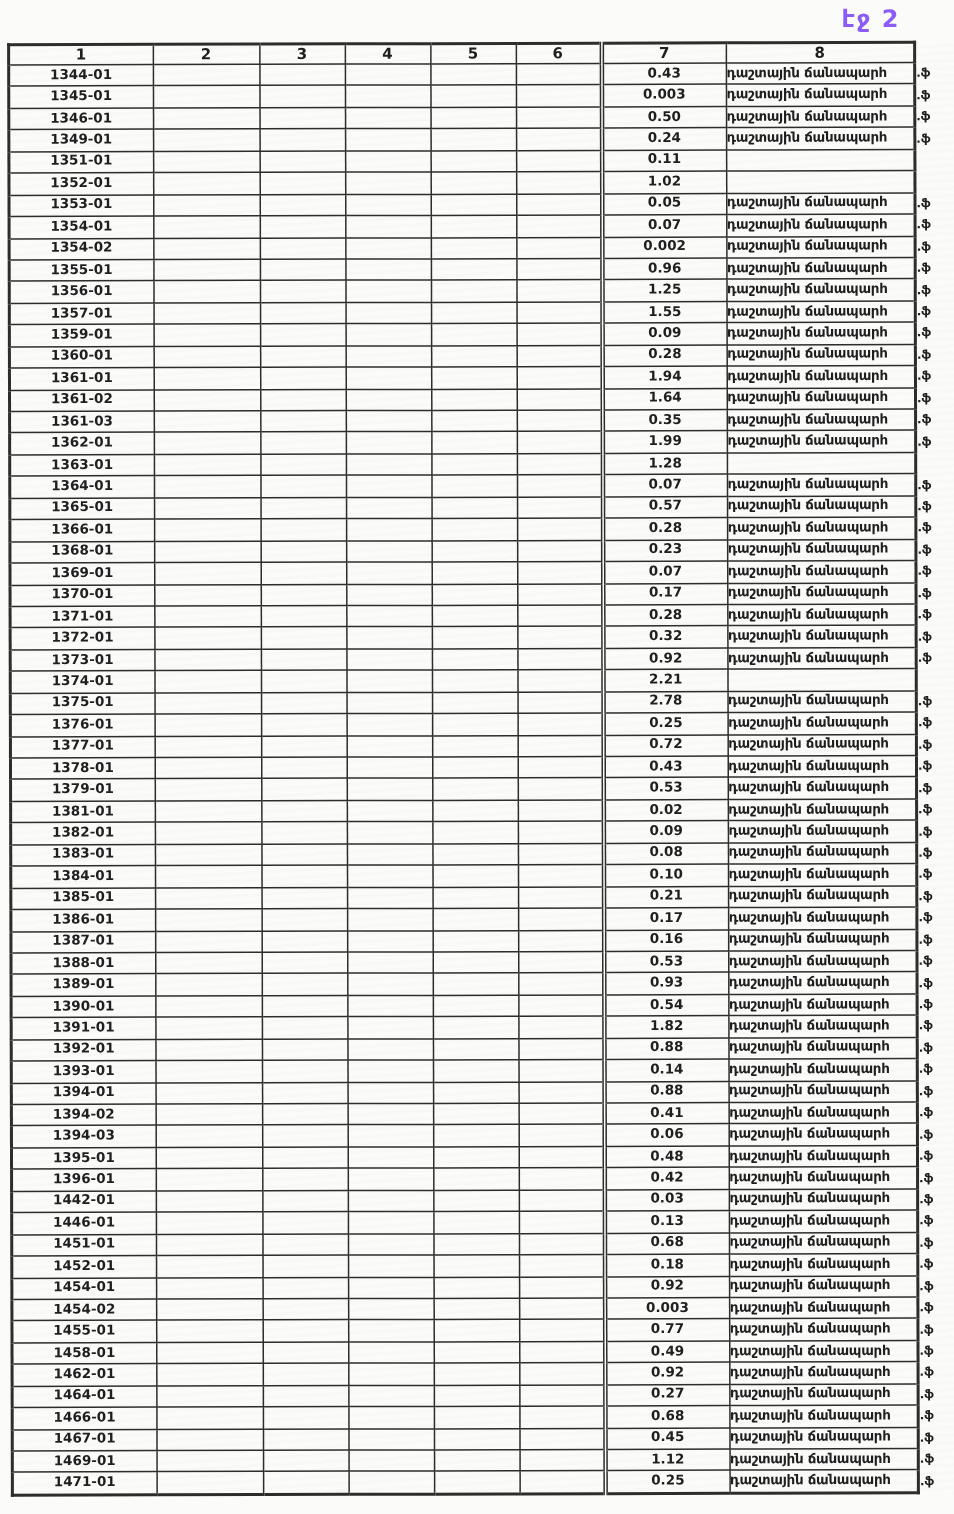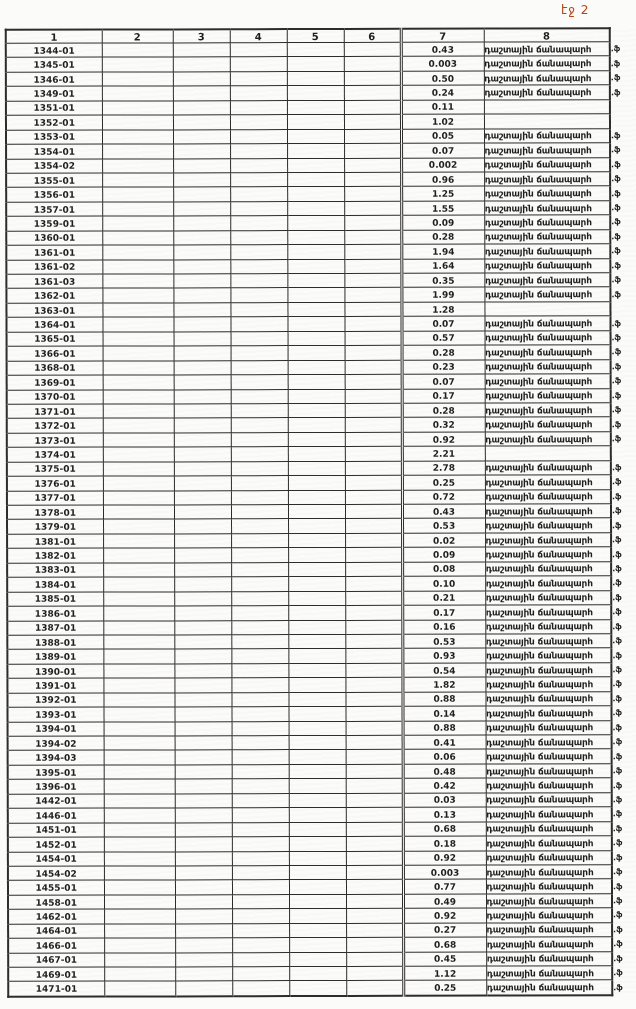--- a/index.html
+++ b/index.html
@@ -10,24 +10,24 @@
     font-family: "DejaVu Sans", "Liberation Sans", sans-serif;
     color: #232323;
   }
   .page {
     position: relative;
     width: 636px; height: 1009px;
   }
   .page-label {
     position: absolute;
     left: 561px; top: 3px;
-    font-size: 12px;
-    font-weight: 400;
+    font-size: 16px;
+    font-weight: 700;
     letter-spacing: 1px;
-    color: #c2410c;
+    color: #8b5cf6;
   }
   .table-wrap {
     position: absolute;
     left: 6px; top: 28px;
     transform: rotate(-0.15deg);
   }
   table.scan {
     border-collapse: collapse;
     table-layout: fixed;
     width: 630px;

